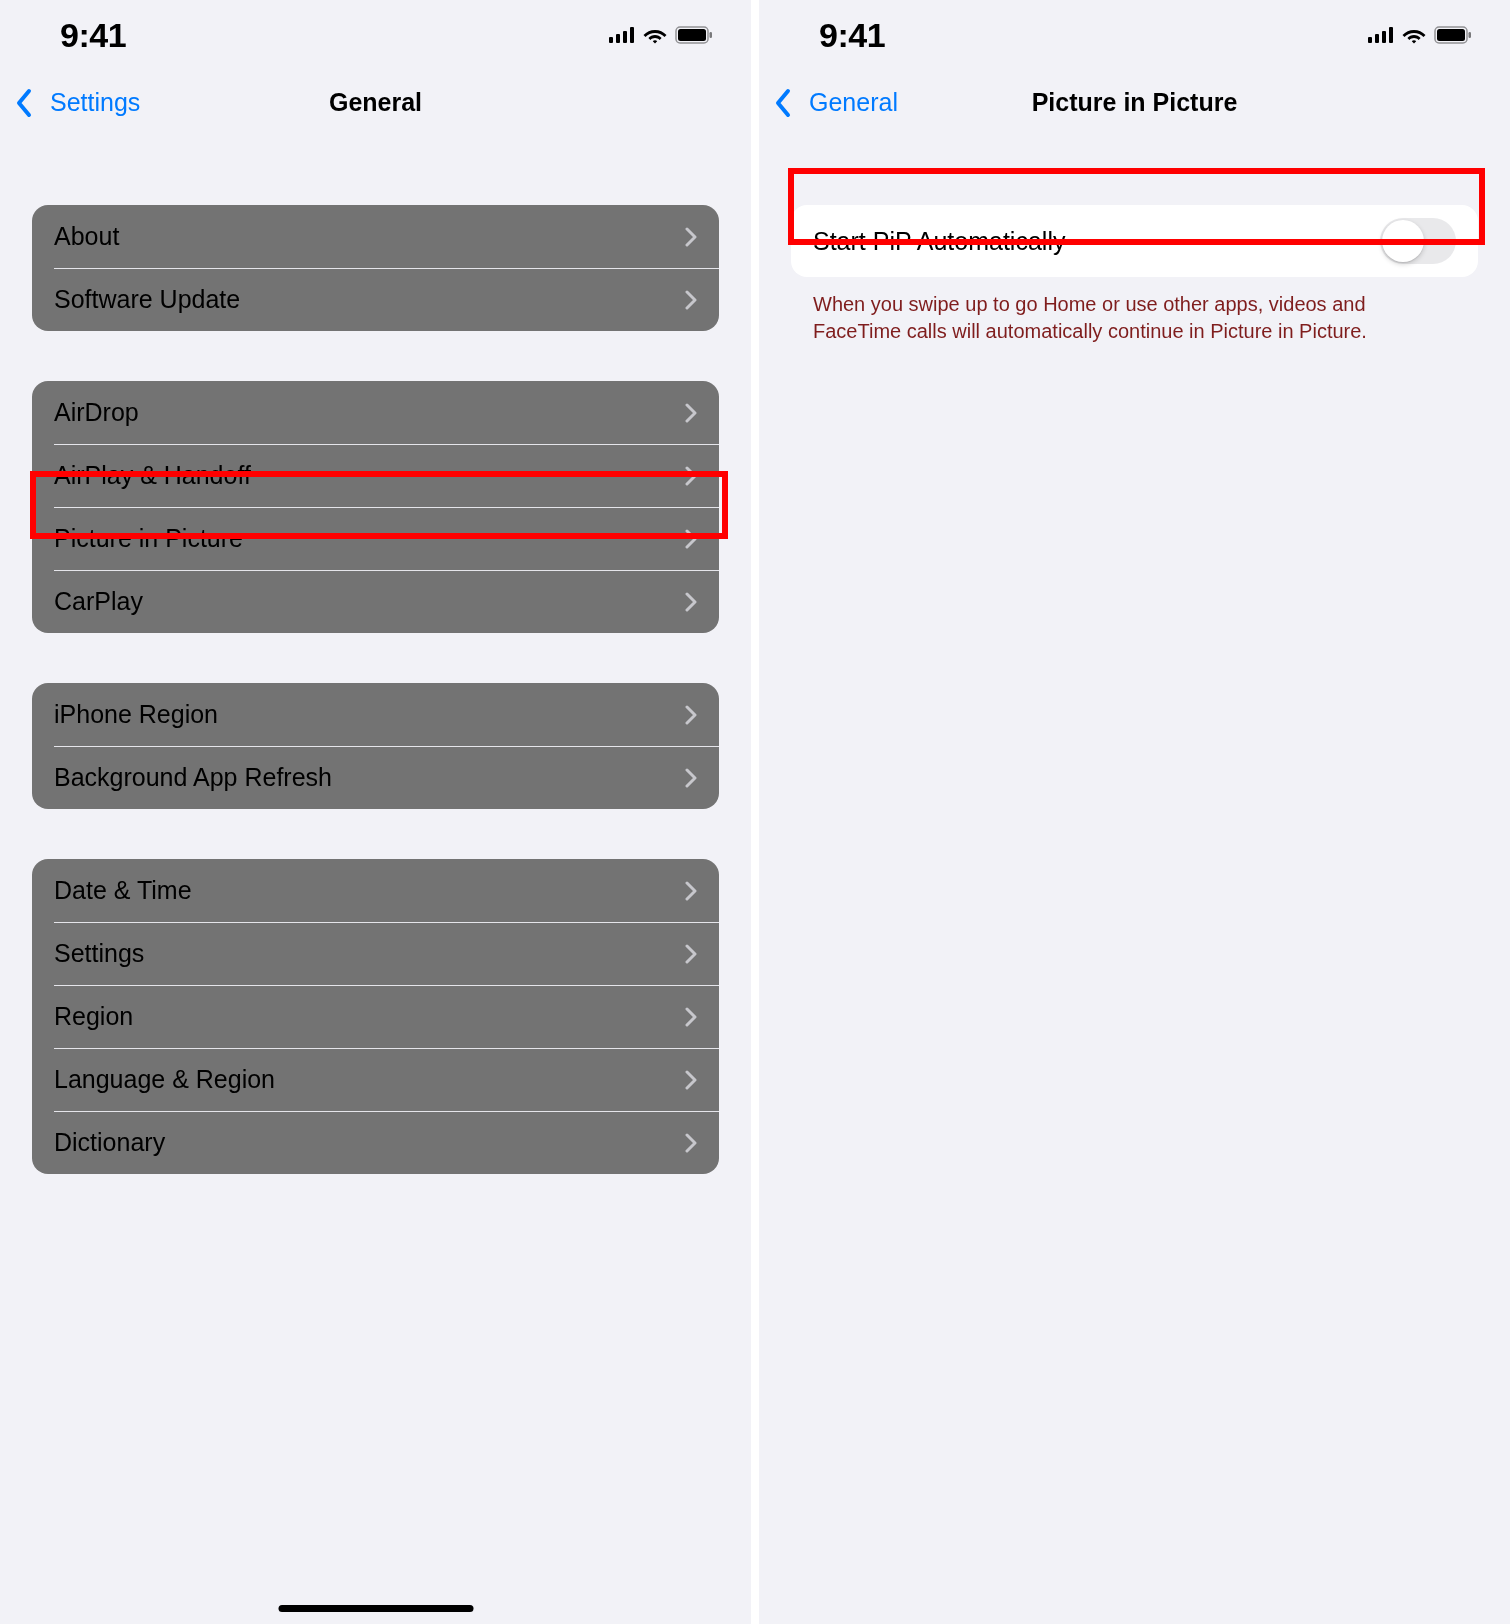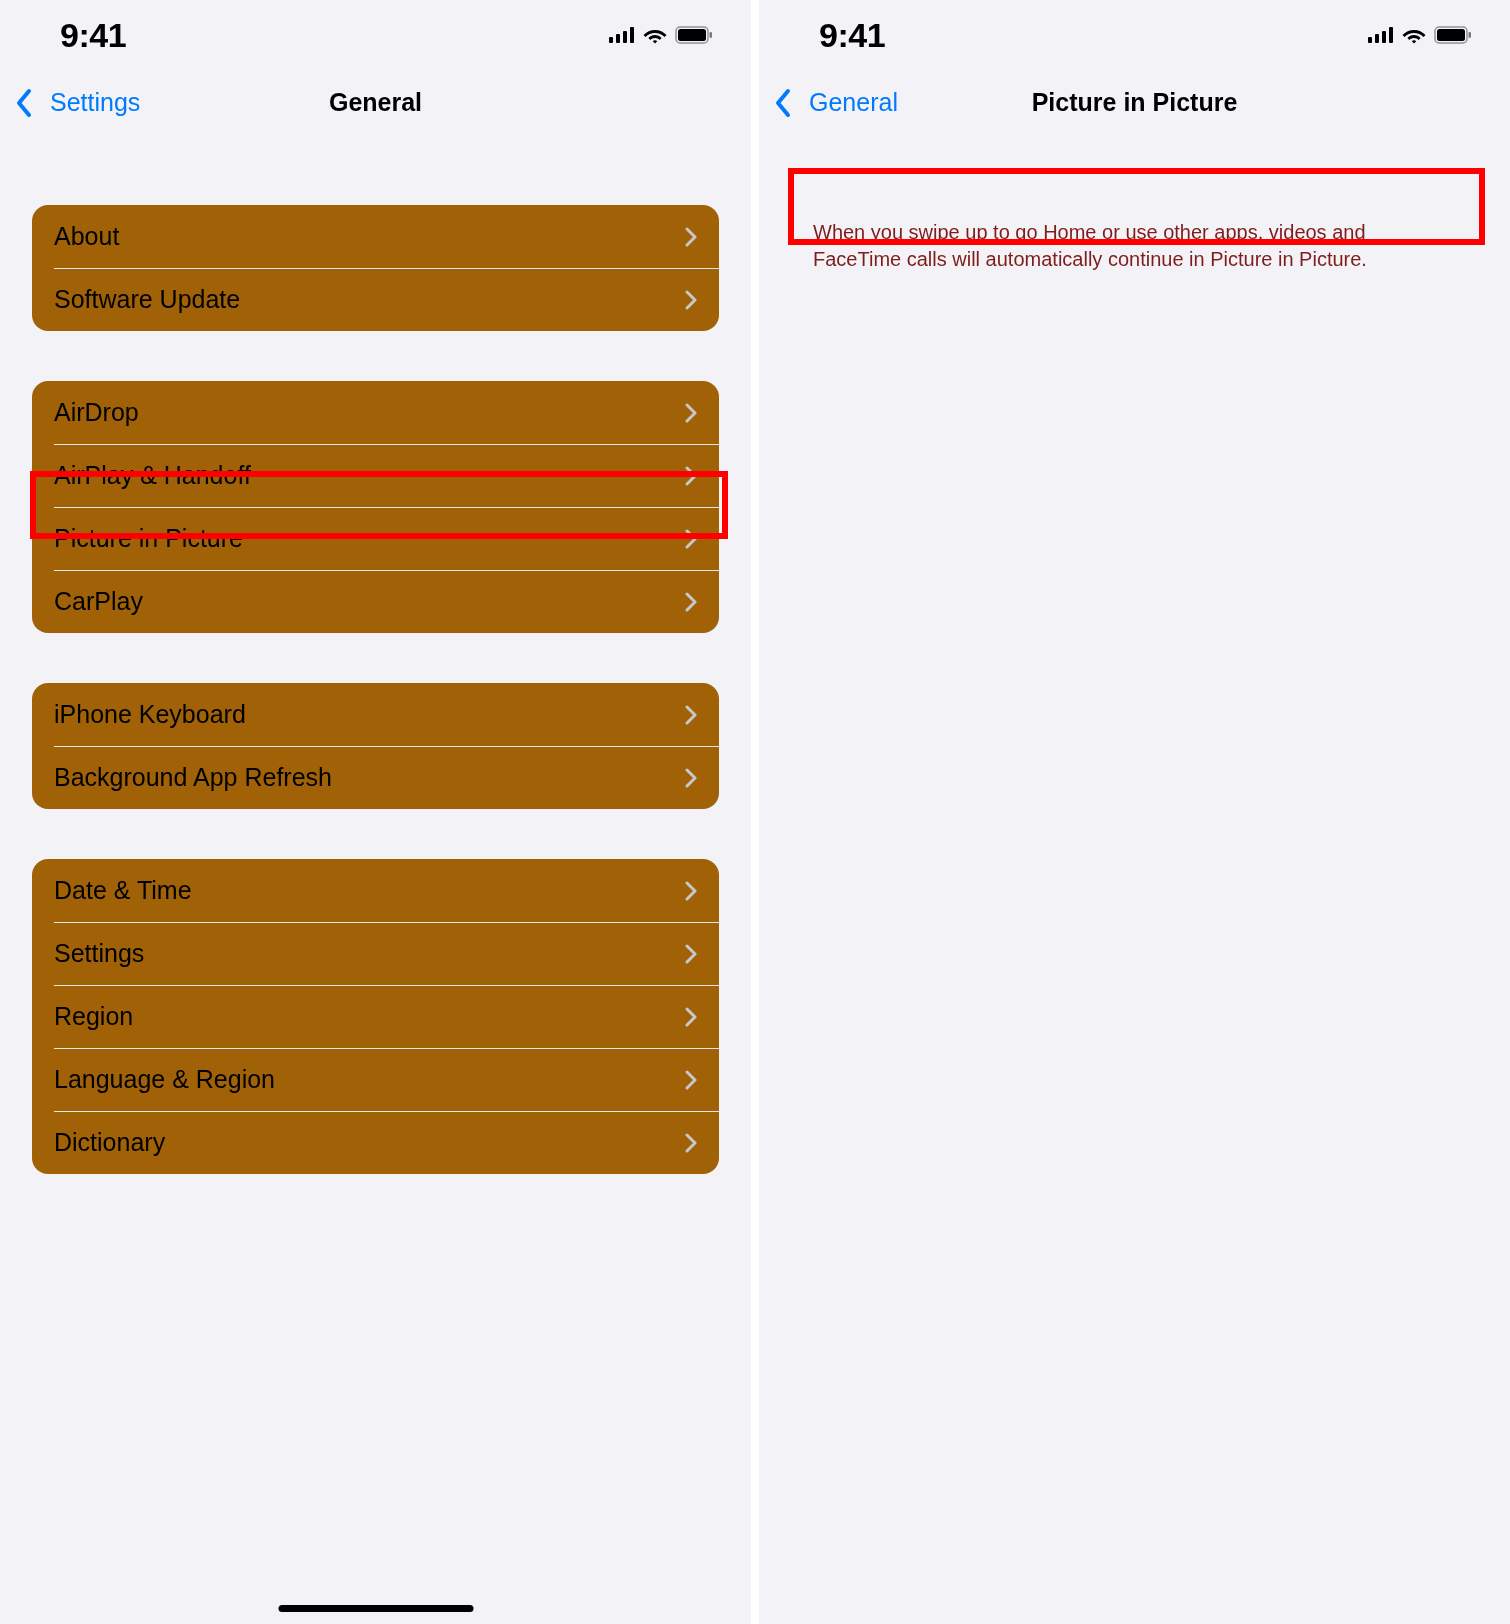--- a/index.html
+++ b/index.html
@@ -60,21 +60,21 @@
       transform: translateX(-50%);
       font-size: 25px;
       font-weight: 600;
     }
 
     .content { padding: 0 32px; }
     .spacer-large { height: 70px; }
     .spacer-mid { height: 50px; }
 
     .group {
-      background: #a16207;
+      background: #737373;
       border-radius: 16px;
       overflow: hidden;
     }
     .row {
       position: relative;
       display: flex;
       align-items: center;
       justify-content: space-between;
       height: 63px;
       padding: 0 22px 0 22px;
@@ -217,21 +217,21 @@
         <svg class="chevron-right" width="12" height="20" viewBox="0 0 12 20">
             <path d="M2 2 L10 10 L2 18" fill="none" stroke="#c7c7cc" stroke-width="3" stroke-linecap="round" stroke-linejoin="round"></path>
           </svg>
       </div>
     </div>
 
     <div class="spacer-mid"></div>
 
     <div class="group">
       <div class="row">
-        <span>iPhone Keyboard</span>
+        <span>iPhone Region</span>
         <svg class="chevron-right" width="12" height="20" viewBox="0 0 12 20">
             <path d="M2 2 L10 10 L2 18" fill="none" stroke="#c7c7cc" stroke-width="3" stroke-linecap="round" stroke-linejoin="round"></path>
           </svg>
       </div>
       <div class="row">
         <span>Background App Refresh</span>
         <svg class="chevron-right" width="12" height="20" viewBox="0 0 12 20">
             <path d="M2 2 L10 10 L2 18" fill="none" stroke="#c7c7cc" stroke-width="3" stroke-linecap="round" stroke-linejoin="round"></path>
           </svg>
       </div>
@@ -305,18 +305,26 @@
           <path d="M15 3 L5 15 L15 27" fill="none" stroke="#007aff" stroke-width="4" stroke-linecap="round" stroke-linejoin="round"></path>
         </svg>
       <span>General</span>
     </div>
     <div class="nav-title">Picture in Picture</div>
   </div>
 
   <div class="content">
     <div class="spacer-large"></div>
 
+    <div class="group2" style="position:relative;">
+      <div class="row row-tall">
+        <span>Start PiP Automatically</span>
+        <div class="toggle">
+          <div class="toggle-knob"></div>
+        </div>
+      </div>
+    </div>
 
     <div class="footer-text">When you swipe up to go Home or use other apps, videos and FaceTime calls will automatically continue in Picture in Picture.</div>
   </div>
 
   <div class="highlight-box" style="left:29px; top:168px; width:697px; height:77px;"></div>
 </div>
 
 </body></html>

